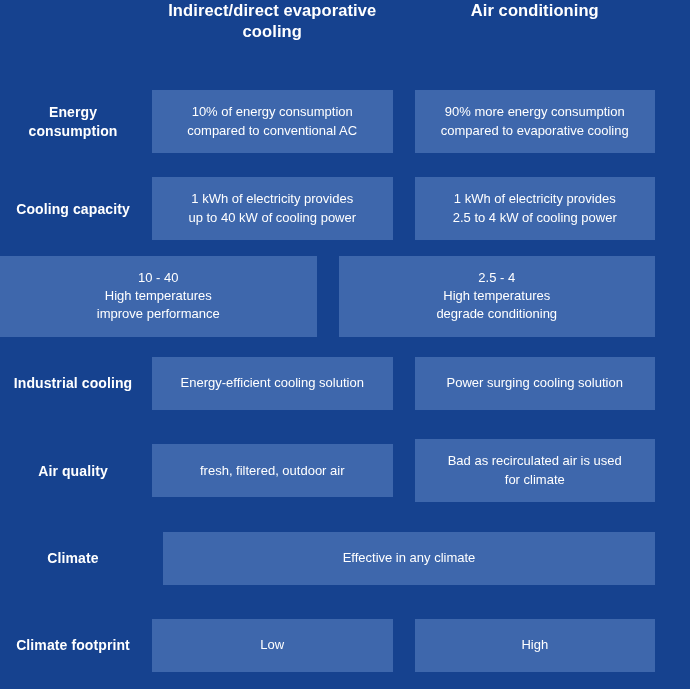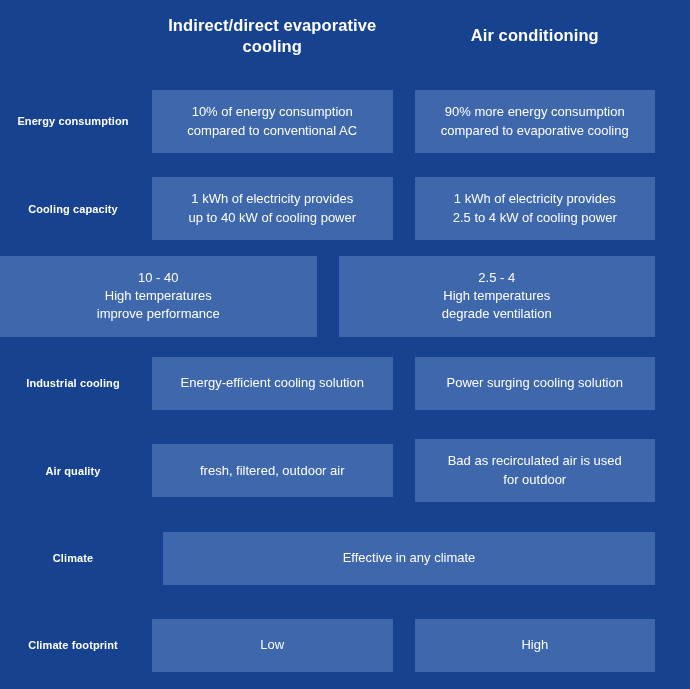--- a/index.html
+++ b/index.html
@@ -21,21 +21,21 @@
     box-sizing: border-box;
     padding: 0 35px 0 0;
     display: flex;
     flex-direction: column;
     background: #16428f;
   }
 
   
   .table-header {
     display: flex;
-    align-items: center;
+    align-items: flex-start;
     height: 78px;
     flex: 0 0 auto;
   }
   .header-spacer {
     flex: 0 0 152px;
   }
   .col-head {
     flex: 1 1 0;
     text-align: center;
     color: #ffffff;
@@ -58,21 +58,21 @@
     display: flex;
     align-items: center;
     flex: 1 1 0;
   }
   .row-label {
     flex: 0 0 152px;
     box-sizing: border-box;
     padding: 0 14px 0 8px;
     text-align: center;
     color: #ffffff;
-    font-size: 11px;
+    font-size: 14px;
     font-weight: bold;
     line-height: 1.3;
     letter-spacing: 0.1px;
   }
   .cell-wrap {
     flex: 1 1 0;
     display: flex;
   }
   .cell-wrap.col-1 { margin-right: 11px; }
   .cell-wrap.col-2 { margin-left: 11px; }
@@ -166,21 +166,21 @@
             <span>High temperatures</span>
             <span>improve performance</span>
           </div>
         </div>
       </div>
       <div class="cell-wrap col-2">
         <div class="cell tall">
           <div>
             <span>2.5 - 4</span>
             <span>High temperatures</span>
-            <span>degrade ventilation</span>
+            <span>degrade conditioning</span>
           </div>
         </div>
       </div>
     </div>
 
     <div class="table-row">
       <div class="row-label">
         <span>Industrial</span>
         <span>cooling</span>
       </div>
@@ -208,21 +208,21 @@
         <div class="cell">
           <div>
             <span>fresh, filtered, outdoor air</span>
           </div>
         </div>
       </div>
       <div class="cell-wrap col-2">
         <div class="cell">
           <div>
             <span>Bad as recirculated air is used</span>
-            <span>for outdoor</span>
+            <span>for climate</span>
           </div>
         </div>
       </div>
     </div>
 
     <div class="table-row">
       <div class="row-label">
         <span>Climate</span>
       </div>
       <div class="cell-wrap col-2">

